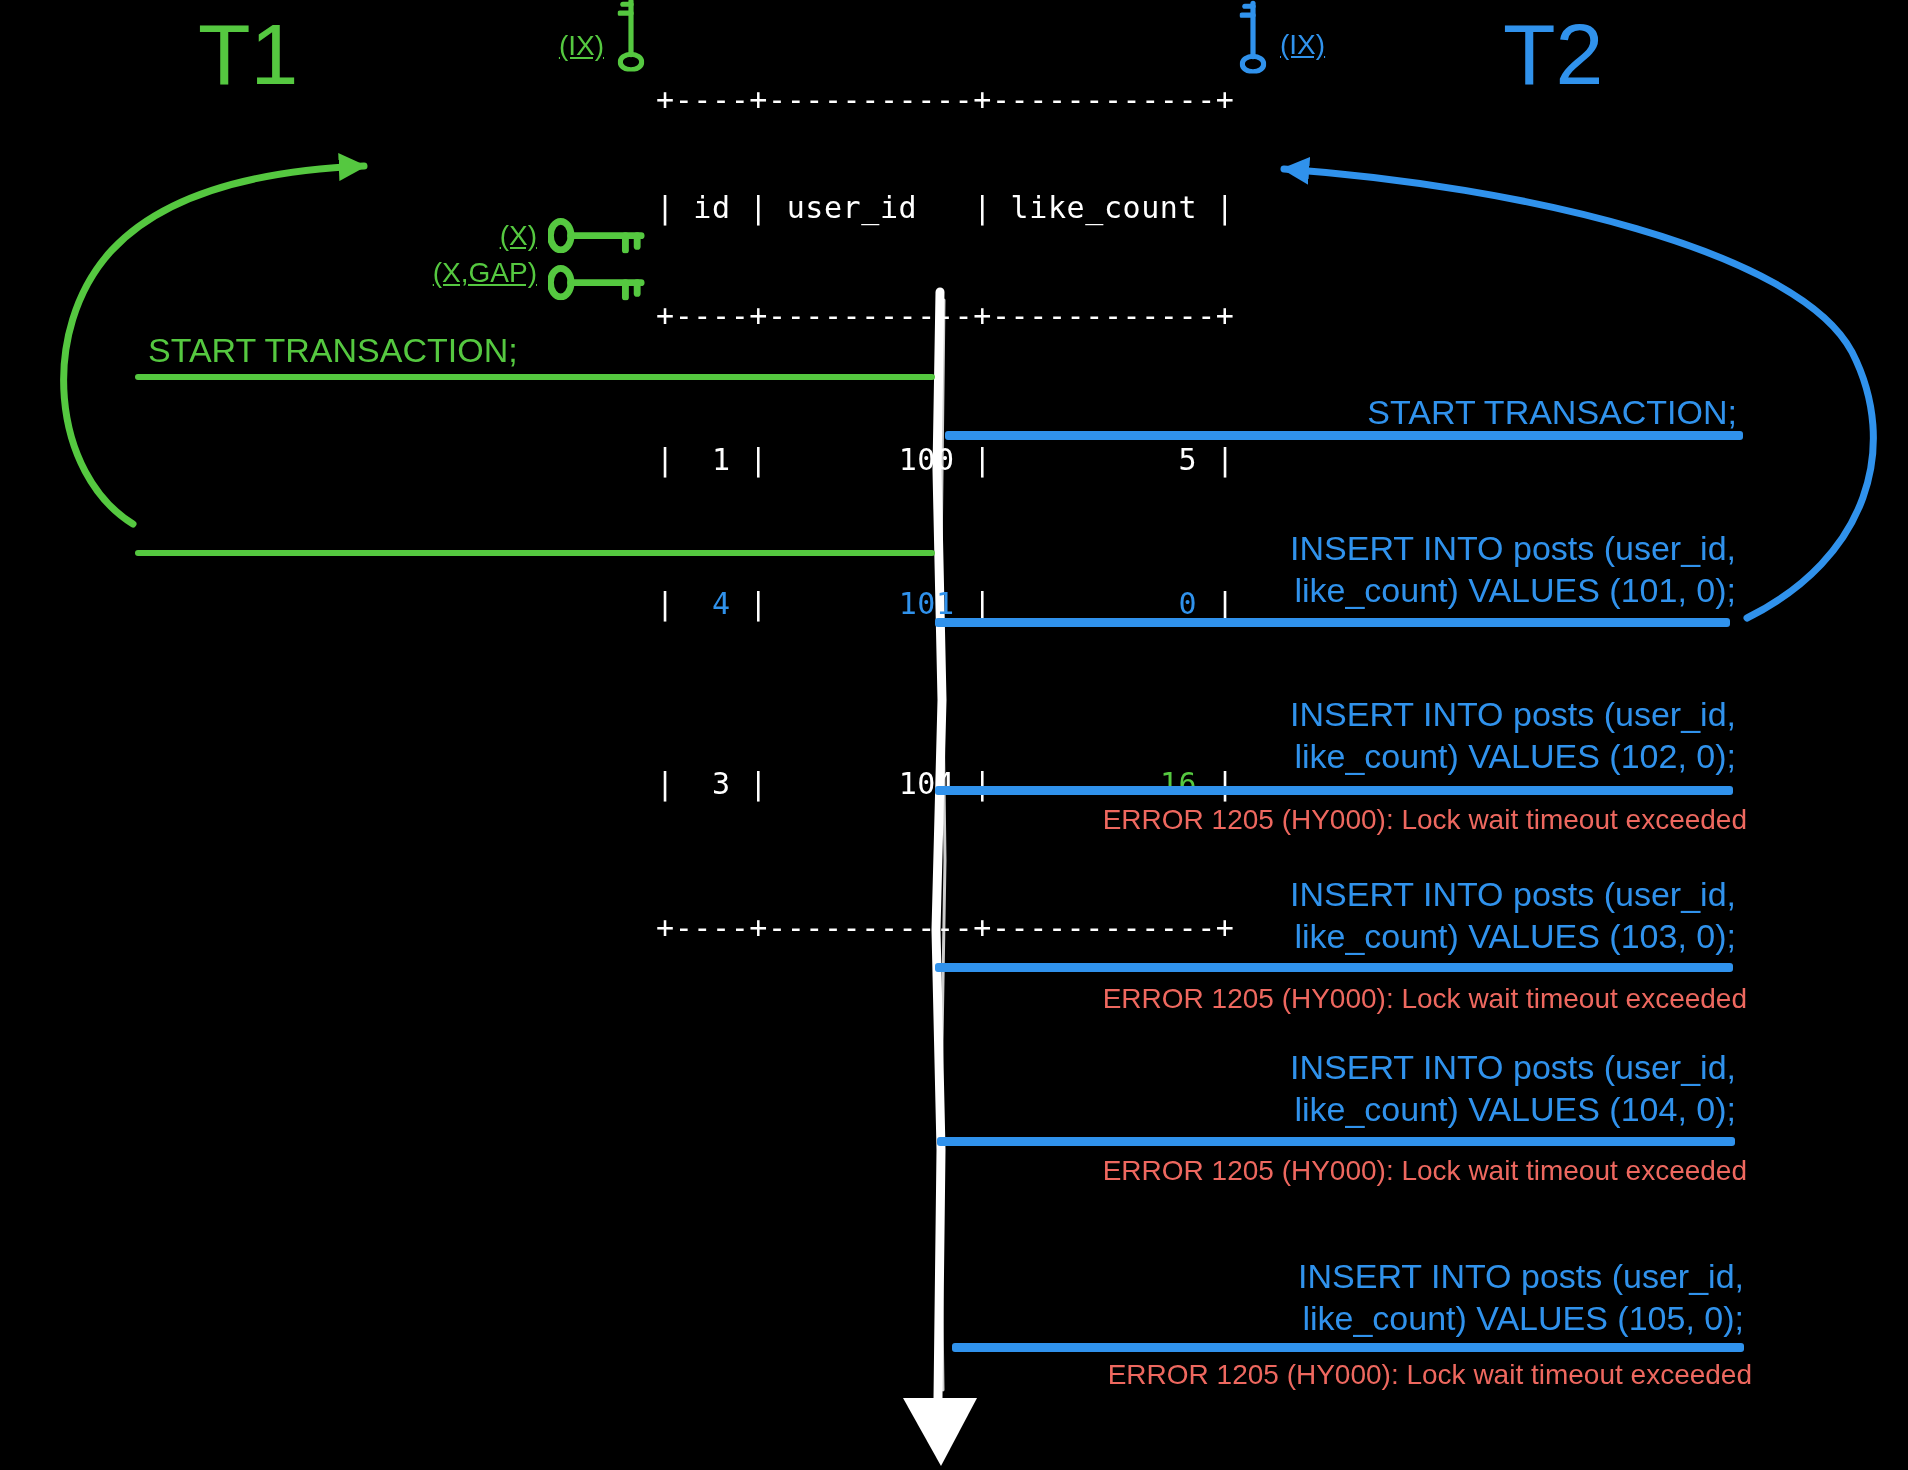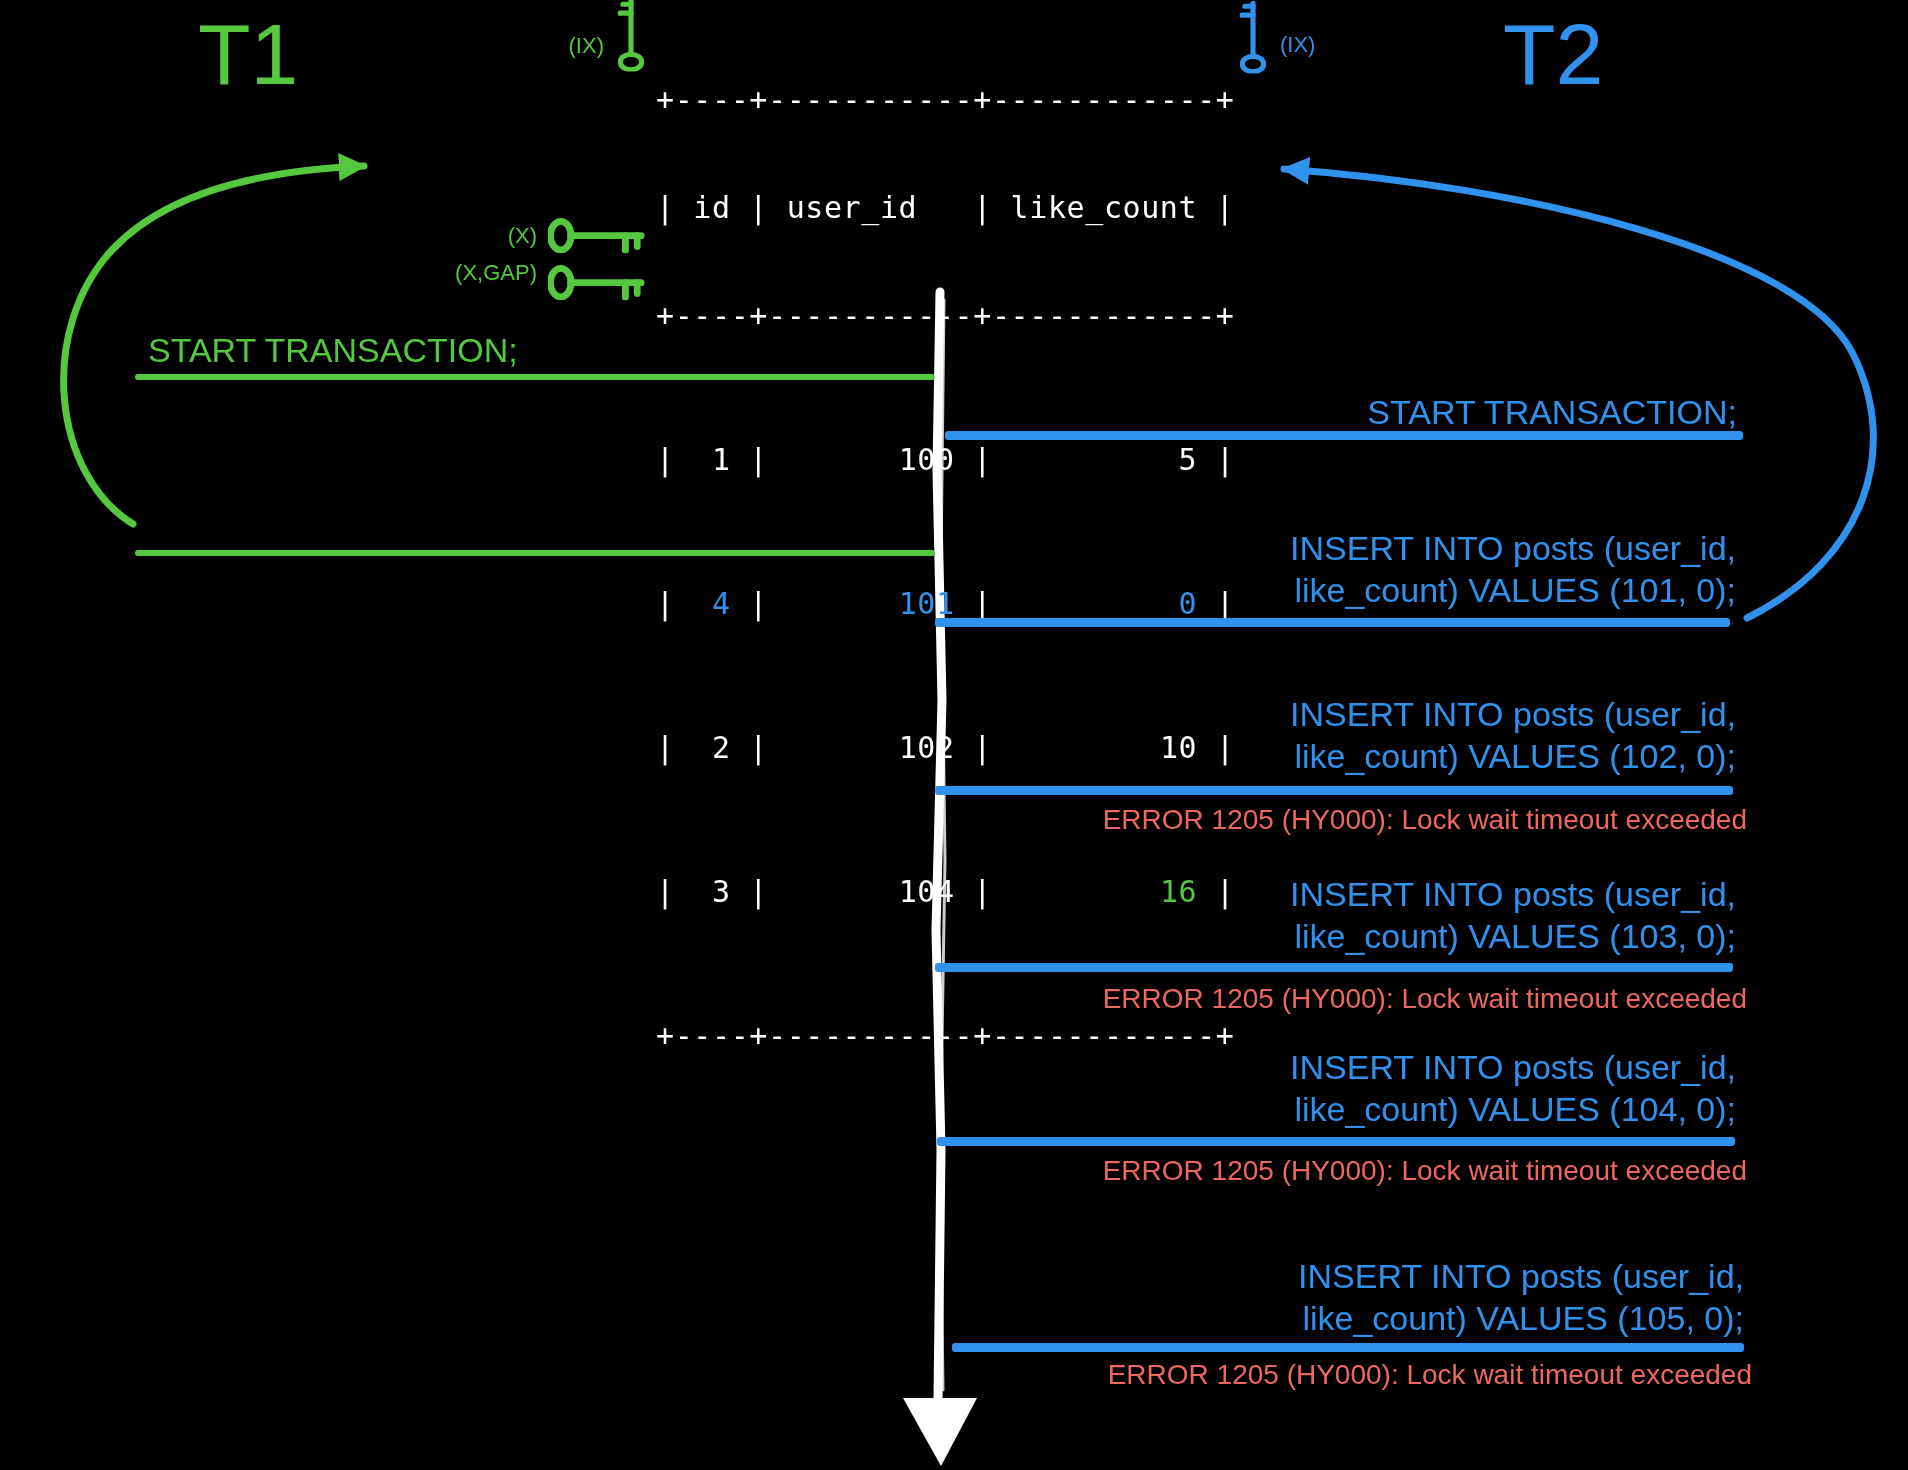--- a/index.html
+++ b/index.html
@@ -12,21 +12,21 @@
 
   
   .green{color:#55c840;}
   .blue{color:#3092ec;}
   .red{color:#ee685f;}
 
   
   .txn-label{font-size:86px;line-height:92px;font-weight:400;}
 
   
-  .lock-label{font-size:22px;line-height:30px;font-weight:400;}
+  .lock-label{font-size:28px;line-height:30px;font-weight:400;text-decoration:underline;}
   .ralign{text-align:right;}
 
   
   .ascii{
     left:656px;top:10px;
     font-family:"DejaVu Sans Mono",monospace;
     font-size:30px;line-height:36px;letter-spacing:0.6px;
     color:#ffffff;white-space:pre;
   }
   .ascii .c-blue{color:#3092ec;}
@@ -101,21 +101,20 @@
 
   <div class="abs ascii">
     <div class="tl"><span>+----+-----------+------------+</span></div>
     <div class="tl"><span>| id | user_id   | like_count |</span></div>
     <div class="tl"><span>+----+-----------+------------+</span></div>
 
     <div class="tl"><span>| </span><span> 1</span><span> | </span><span>      100</span><span> | </span><span>         5</span><span> |</span></div>
 
     <div class="tl"><span>| </span><span class="c-blue"> 4</span><span> | </span><span class="c-blue">      101</span><span> | </span><span class="c-blue">         0</span><span> |</span></div>
 
-    <div class="tl"><span>| </span><span> 2</span><span> | </span><span>      102</span><span> | </span><span>        10</span><span> |</span></div>
 
     <div class="tl"><span>| </span><span> 3</span><span> | </span><span>      104</span><span> | </span><span class="c-green">        16</span><span> |</span></div>
 
     <div class="tl"><span>+----+-----------+------------+</span></div>
   </div>
 
   <div class="abs code t1-code green" style="left:148px;top:331px;">START TRANSACTION;</div>
   <div class="rule rule-green" style="left:135px;top:374px;width:800px;"></div>
 
   <div class="rule rule-green" style="left:135px;top:550px;width:800px;"></div>

